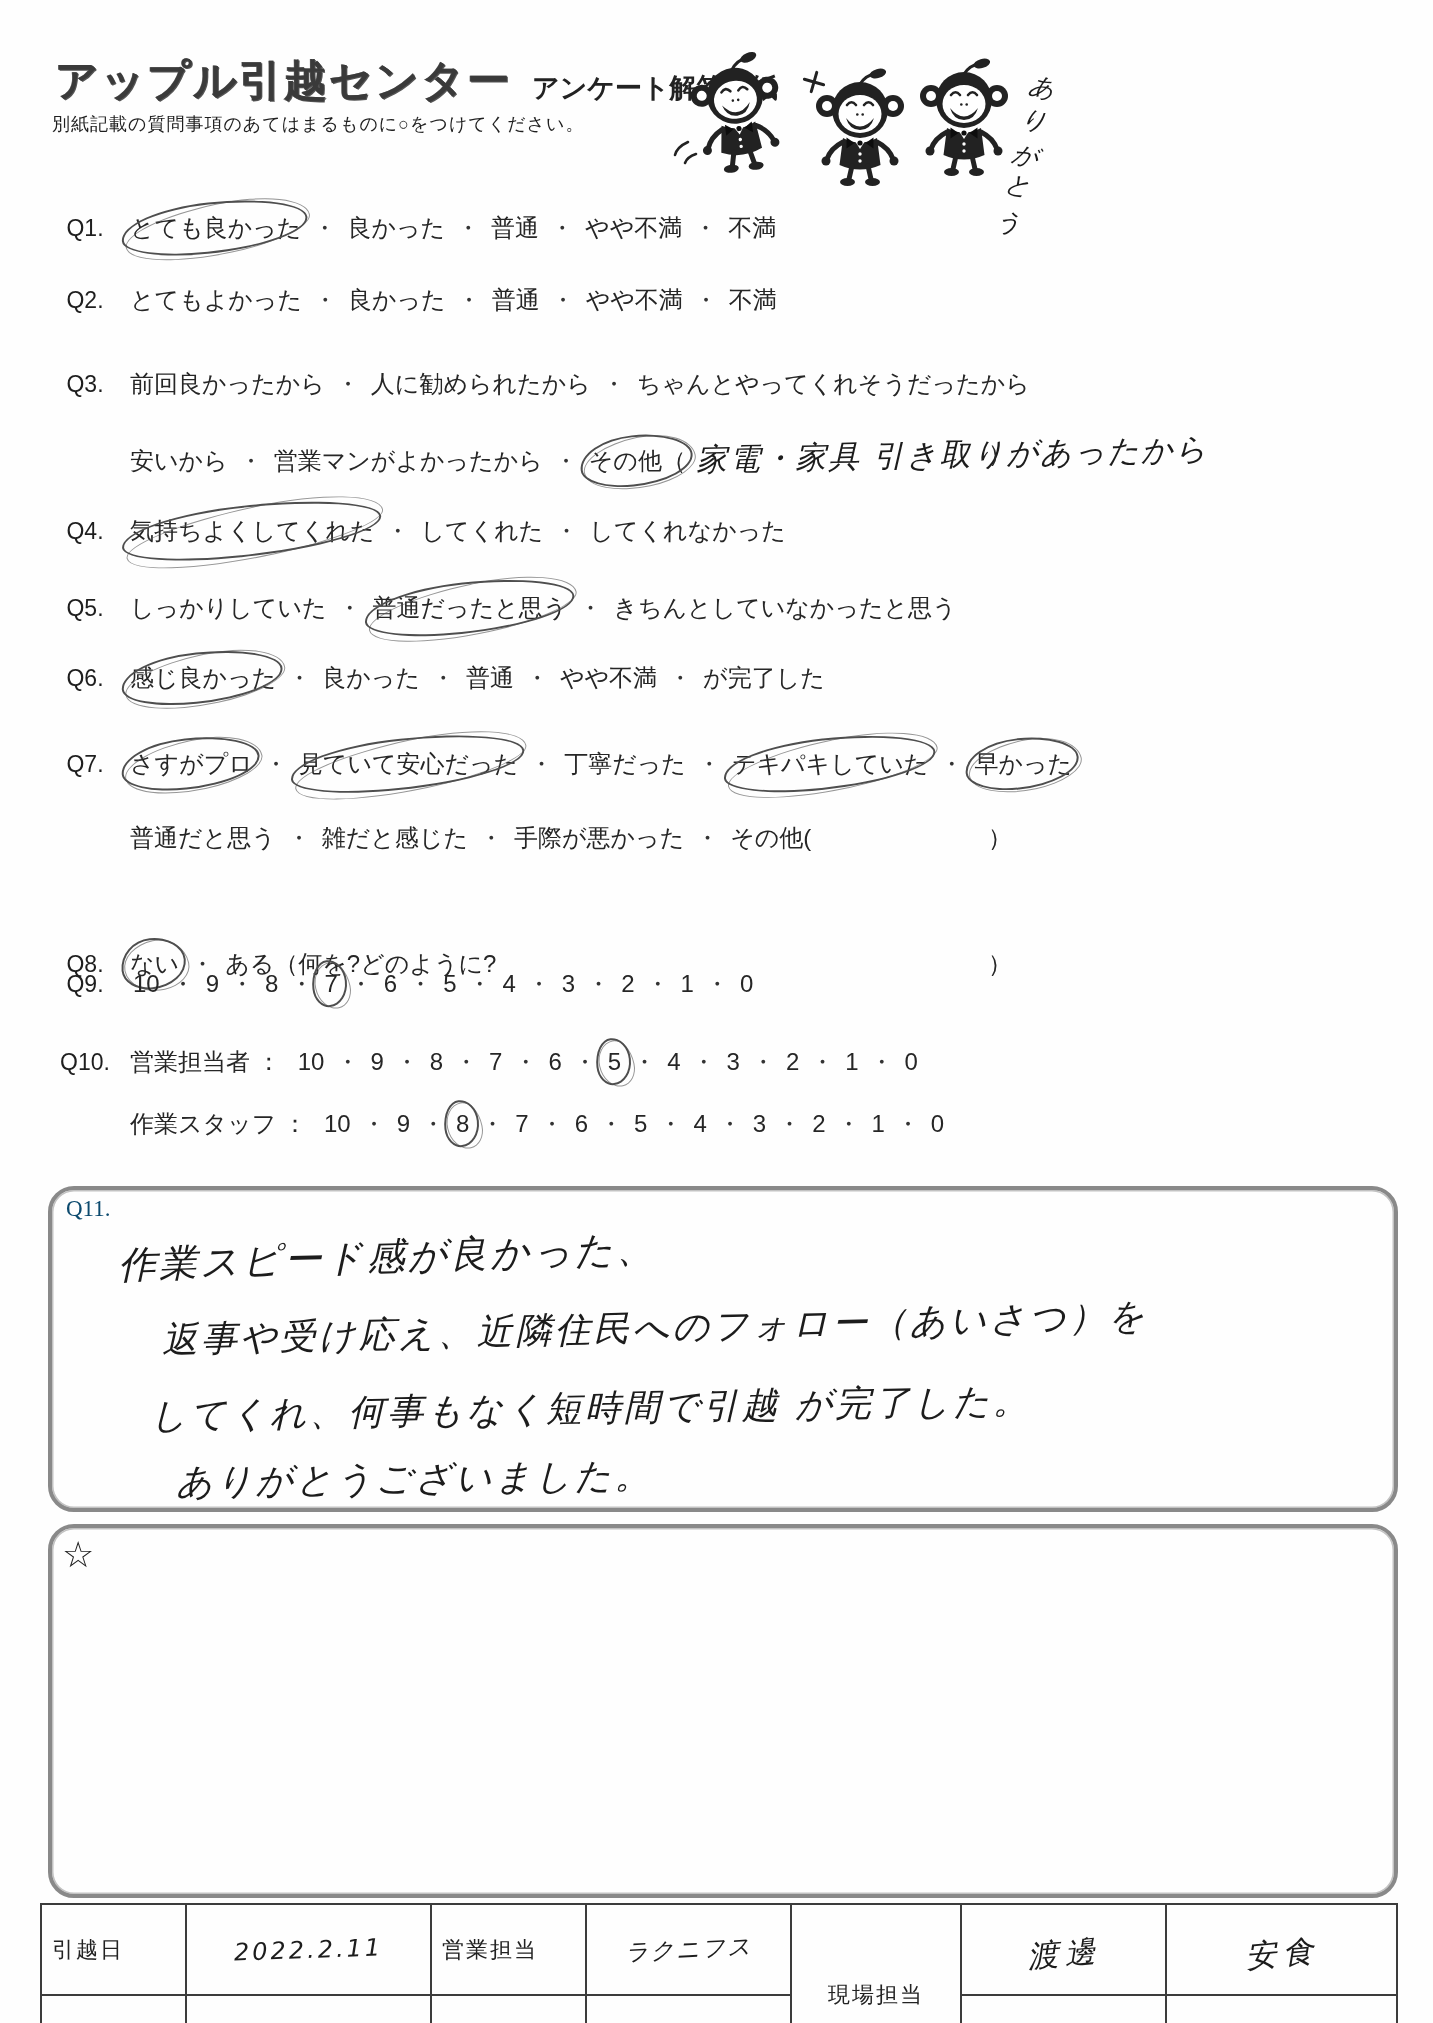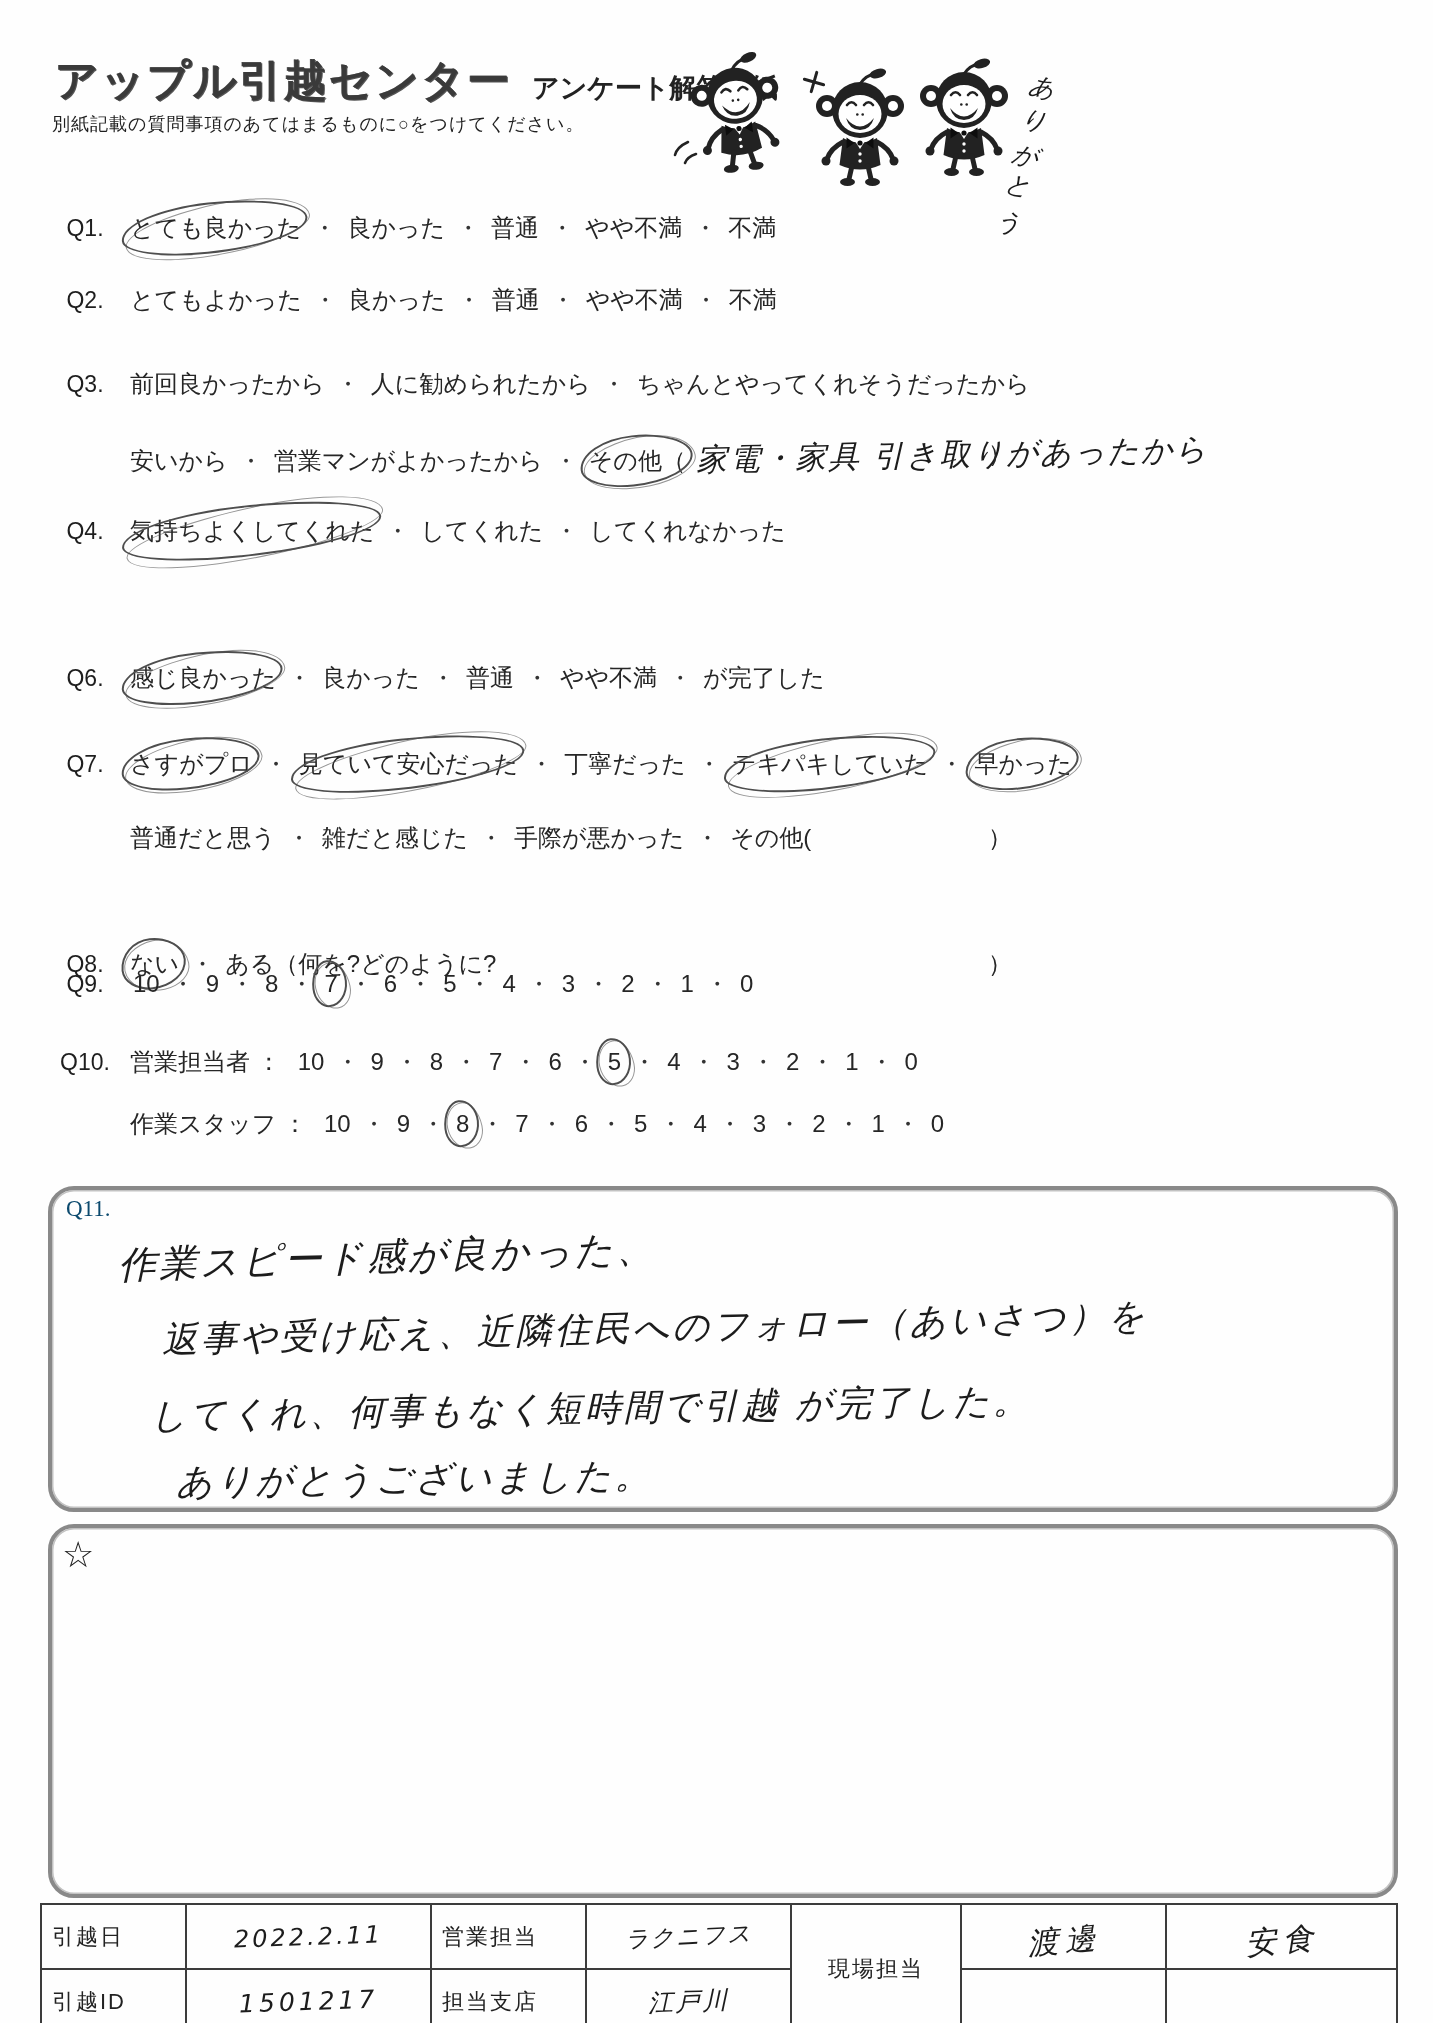--- a/index.html
+++ b/index.html
@@ -45,21 +45,21 @@
   .q11-label{position:absolute;left:66px;top:1196px;font-family:"Liberation Serif",serif;font-size:23px;color:#0c4a6e;}
   .q11-line{position:absolute;white-space:nowrap;font-size:36px;letter-spacing:3px;transform-origin:left center;font-weight:500;}
   .q11-l1{left:118px;top:1240px;font-size:38px;transform:rotate(-1.8deg);}
   .q11-l2{left:162px;top:1316px;transform:rotate(-1.4deg);}
   .q11-l3{left:150px;top:1392px;transform:rotate(-1deg);}
   .q11-l4{left:176px;top:1458px;transform:rotate(-0.8deg);}
   .star{position:absolute;left:62px;top:1534px;font-size:36px;color:#222;}
 
   
   .ftable{position:absolute;left:40px;top:1903px;width:1356px;border-collapse:collapse;table-layout:fixed;}
-  .ftable td{border:2.2px solid #3c3c3c;height:55px;vertical-align:middle;padding:4px 10px;
+  .ftable td{border:2.2px solid #3c3c3c;height:55px;vertical-align:middle;padding:17px 10px;
              font-size:22px;color:#222;overflow:visible;}
   .ftable td.lblc{letter-spacing:2px;}
   .ftable td.ctr{text-align:center;padding:0 4px;}
   .vdate{font-size:24px;letter-spacing:3px;transform:rotate(-2deg);display:inline-block;}
   .vid{font-size:25px;letter-spacing:4px;transform:rotate(-2deg);display:inline-block;}
   .vsales{font-size:23px;letter-spacing:2px;transform:rotate(-3deg);display:inline-block;}
   .vbranch{font-size:25px;letter-spacing:2px;transform:rotate(-2deg);display:inline-block;}
   .vname{font-size:31px;letter-spacing:6px;transform:rotate(-5deg) translateY(4px);display:inline-block;}
 </style>
 </head>
@@ -128,20 +128,23 @@
     <span class="qlabel">Q2.</span><span class="opts"><span class="opt">とてもよかった</span><span class="sep">・</span><span class="opt">良かった</span><span class="sep">・</span><span class="opt">普通</span><span class="sep">・</span><span class="opt">やや不満</span><span class="sep">・</span><span class="opt">不満</span></span>
   </div>
   <div class="qrow" style="top:368px">
     <span class="qlabel">Q3.</span><span class="opts"><span class="opt">前回良かったから</span><span class="sep">・</span><span class="opt">人に勧められたから</span><span class="sep">・</span><span class="opt">ちゃんとやってくれそうだったから</span></span>
   </div>
   <div class="qrow" style="top:438px">
     <span class="qlabel"></span><span class="opts"><span class="opt">安いから</span><span class="sep">・</span><span class="opt">営業マンがよかったから</span><span class="sep">・</span><span class="opt circled">その他（</span></span><span class="hand hand-inline">家電・家具 引き取りがあったから</span><span class="close-paren">）</span>
   </div>
   <div class="qrow" style="top:515px">
     <span class="qlabel">Q4.</span><span class="opts"><span class="opt circled">気持ちよくしてくれた</span><span class="sep">・</span><span class="opt">してくれた</span><span class="sep">・</span><span class="opt">してくれなかった</span></span>
+  </div>
+  <div class="qrow" style="top:592px">
+    <span class="qlabel">Q5.</span><span class="opts"><span class="opt">しっかりしていた</span><span class="sep">・</span><span class="opt circled">普通だったと思う</span><span class="sep">・</span><span class="opt">きちんとしていなかったと思う</span></span>
   </div>
   <div class="qrow" style="top:662px">
     <span class="qlabel">Q6.</span><span class="opts"><span class="opt circled">感じ良かった</span><span class="sep">・</span><span class="opt">良かった</span><span class="sep">・</span><span class="opt">普通</span><span class="sep">・</span><span class="opt">やや不満</span><span class="sep">・</span><span class="opt">が完了した</span></span>
   </div>
   <div class="qrow" style="top:748px">
     <span class="qlabel">Q7.</span><span class="opts"><span class="opt circled">さすがプロ</span><span class="sep">・</span><span class="opt circled">見ていて安心だった</span><span class="sep">・</span><span class="opt">丁寧だった</span><span class="sep">・</span><span class="opt circled">テキパキしていた</span><span class="sep">・</span><span class="opt circled">早かった</span></span>
   </div>
   <div class="qrow" style="top:822px">
     <span class="qlabel"></span><span class="opts"><span class="opt">普通だと思う</span><span class="sep">・</span><span class="opt">雑だと感じた</span><span class="sep">・</span><span class="opt">手際が悪かった</span><span class="sep">・</span><span class="opt">その他(</span></span><span class="close-paren">）</span>
   </div>

